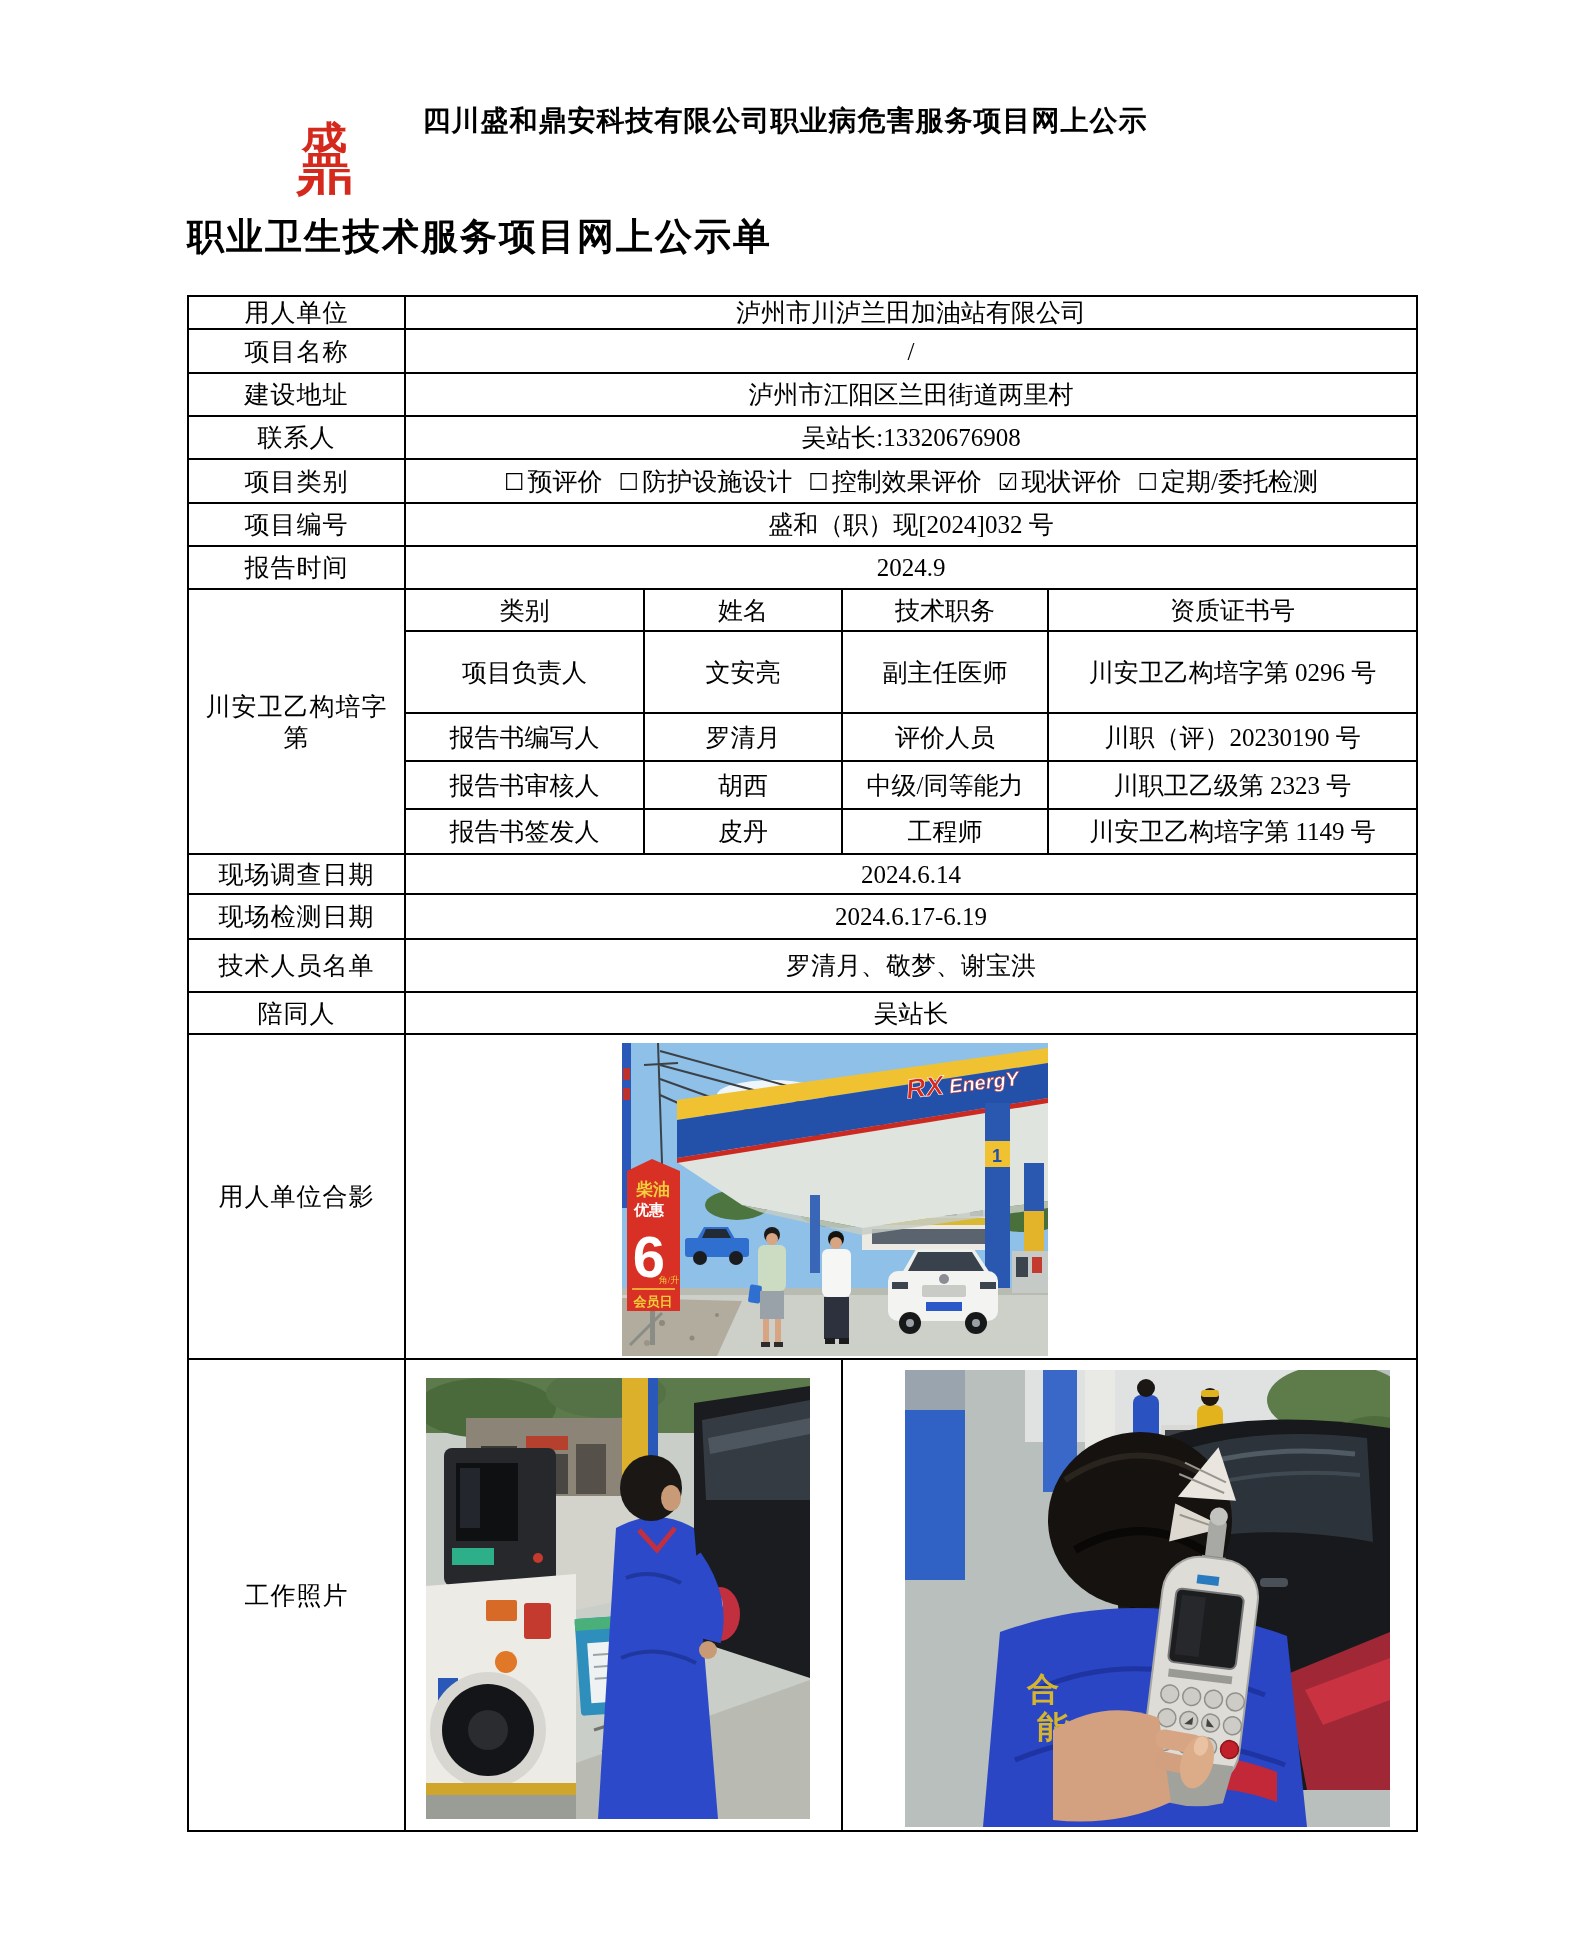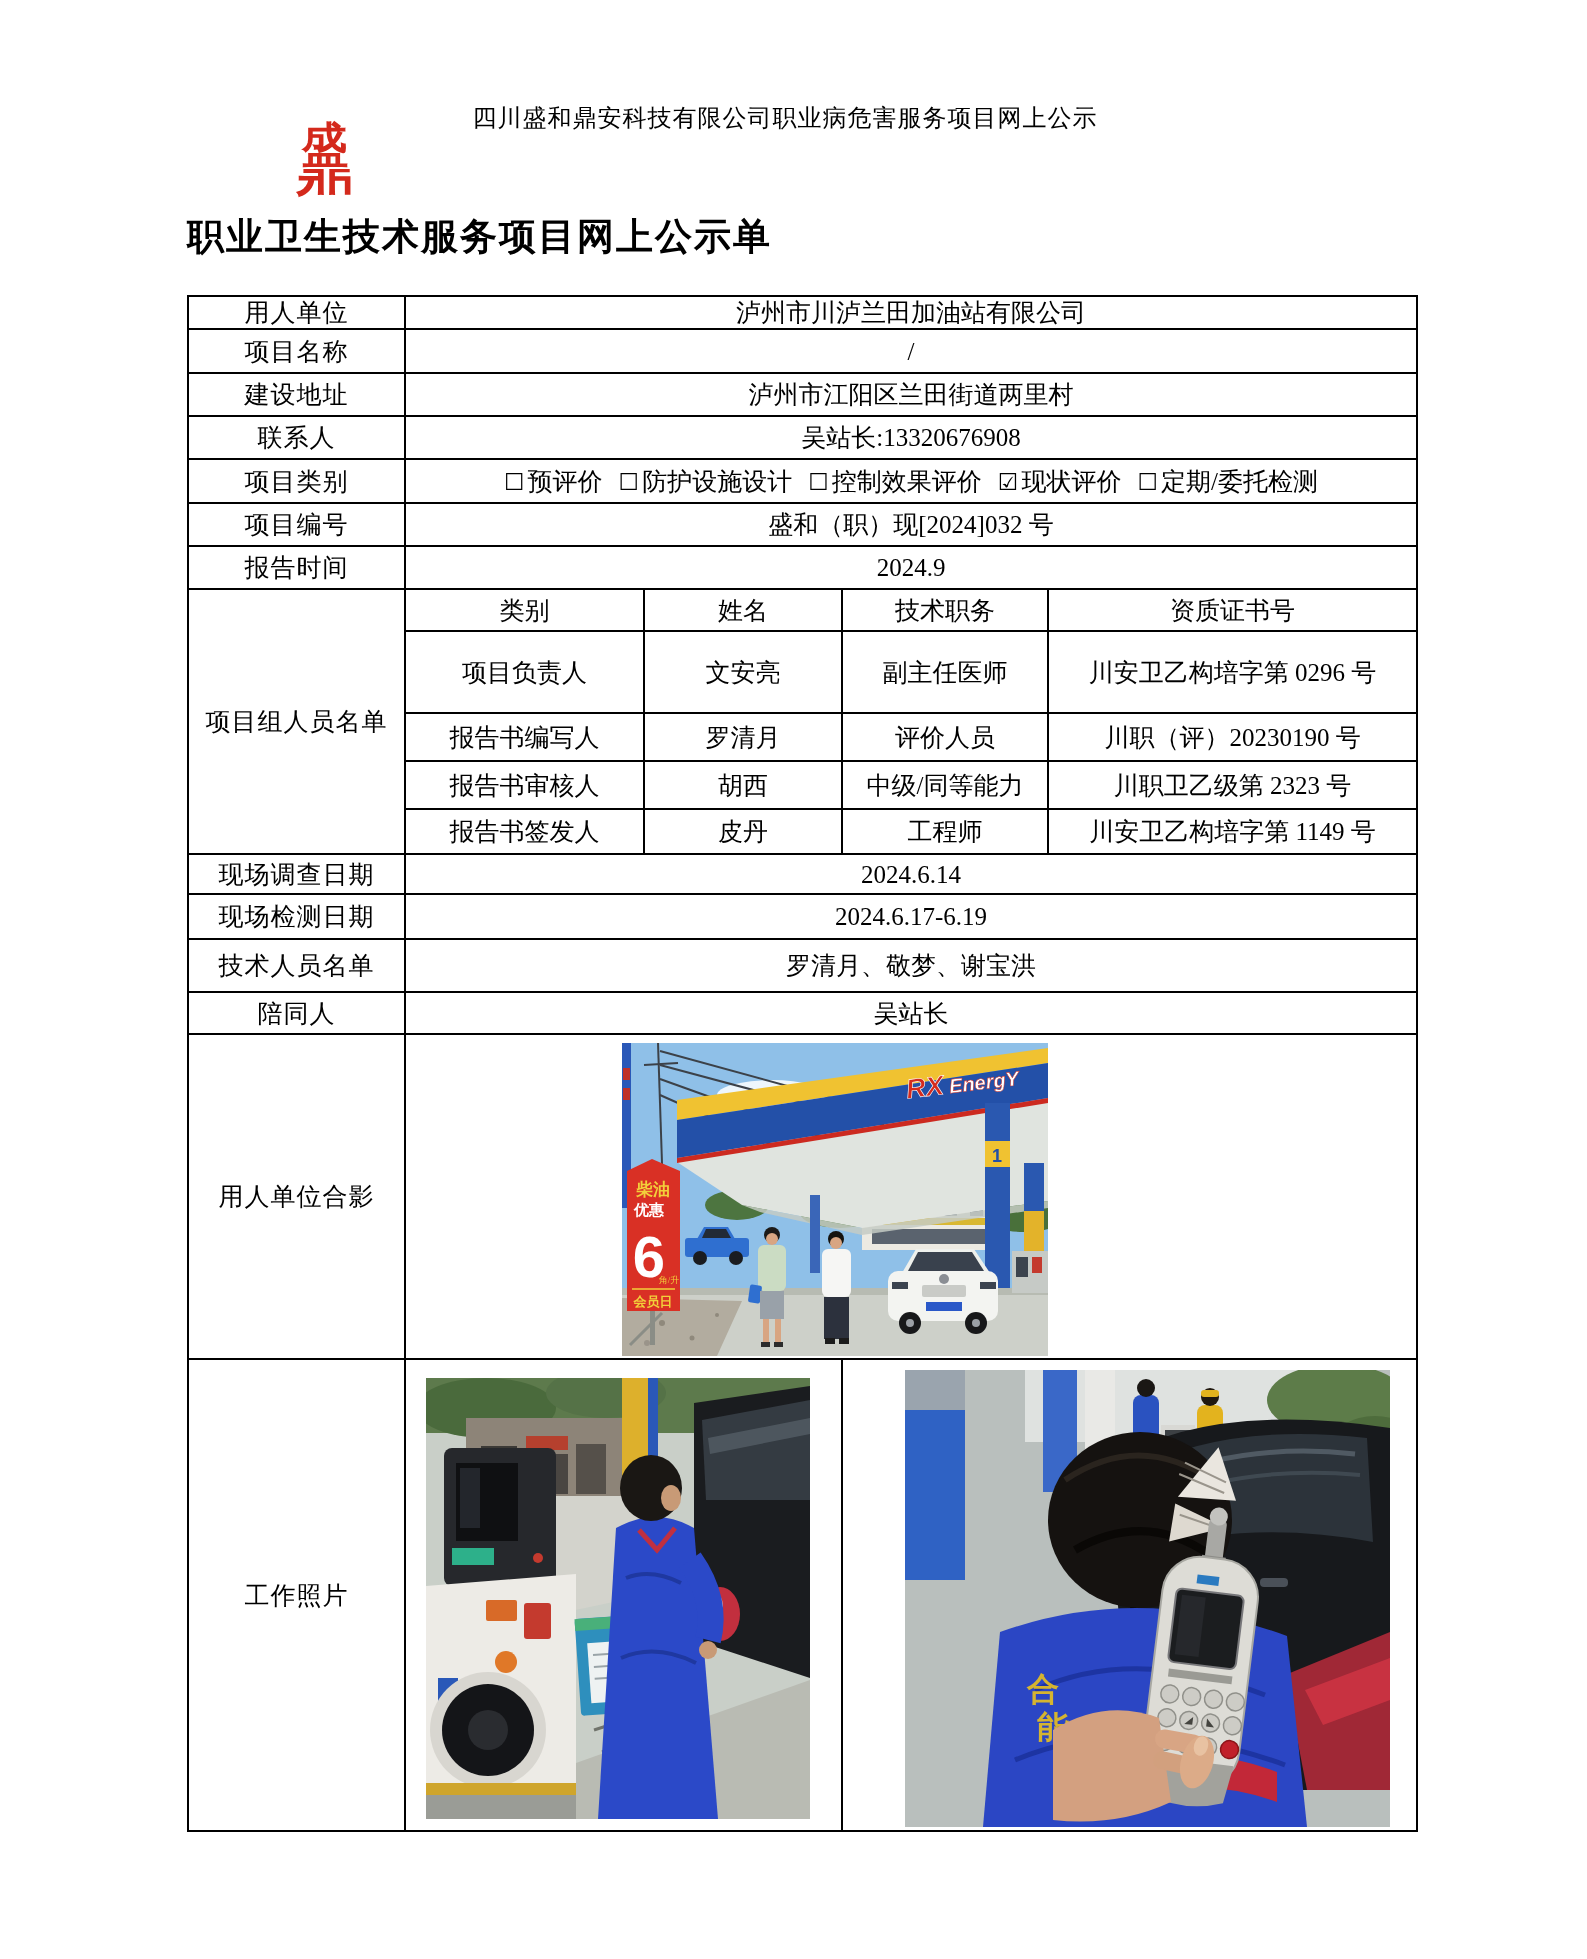--- a/index.html
+++ b/index.html
@@ -5,21 +5,21 @@
   html,body{margin:0;padding:0;background:#ffffff;}
   #page{position:relative;width:1587px;height:1959px;background:#ffffff;overflow:hidden;
         font-family:"Liberation Serif","DejaVu Serif",serif;color:#000;}
   
   #logo{position:absolute;left:286px;top:122px;width:78px;text-align:center;color:#d4291c;
         font-weight:bold;line-height:1;}
   #logo .sheng{font-size:47px;display:block;}
   #logo .ding-clip{height:34px;overflow:hidden;display:block;}
   #logo .ding{font-size:58px;display:block;margin-top:-30px;}
   #org-line{position:absolute;left:190px;top:102px;width:1190px;text-align:center;
-            font-size:24px;font-weight:normal;letter-spacing:1px;}
+            font-size:28px;font-weight:bold;letter-spacing:1px;}
   #doc-title{position:absolute;left:187px;top:212px;width:1229px;
              font-size:37px;font-weight:bold;letter-spacing:2px;}
   
   #form-wrap{position:absolute;left:187px;top:295px;}
   table.form{border-collapse:collapse;table-layout:fixed;width:1229px;}
   table.form td{border:2px solid #000;padding:0 6px;text-align:center;vertical-align:middle;
                 font-size:25px;line-height:1.25;overflow:hidden;}
   td.lbl{letter-spacing:1px;}
   td.photo-cell{vertical-align:top;text-align:left;padding:0;}
   .opt{margin:2px 8px;white-space:nowrap;display:inline-block;}
@@ -76,21 +76,21 @@
     </tr>
     <tr style="height:43px">
       <td class="lbl">项目编号</td>
       <td colspan="4">盛和（职）现[2024]032 号</td>
     </tr>
     <tr style="height:43px">
       <td class="lbl">报告时间</td>
       <td colspan="4">2024.9</td>
     </tr>
     <tr style="height:42px">
-      <td class="lbl" rowspan="5" style="padding:0 14px;">项目组人员名单</td>
+      <td class="lbl" rowspan="5" style="padding:0 14px;">川安卫乙构培字第</td>
       <td>类别</td>
       <td>姓名</td>
       <td>技术职务</td>
       <td>资质证书号</td>
     </tr>
     <tr style="height:82px">
       <td>项目负责人</td>
       <td>文安亮</td>
       <td>副主任医师</td>
       <td>川安卫乙构培字第 0296 号</td>

